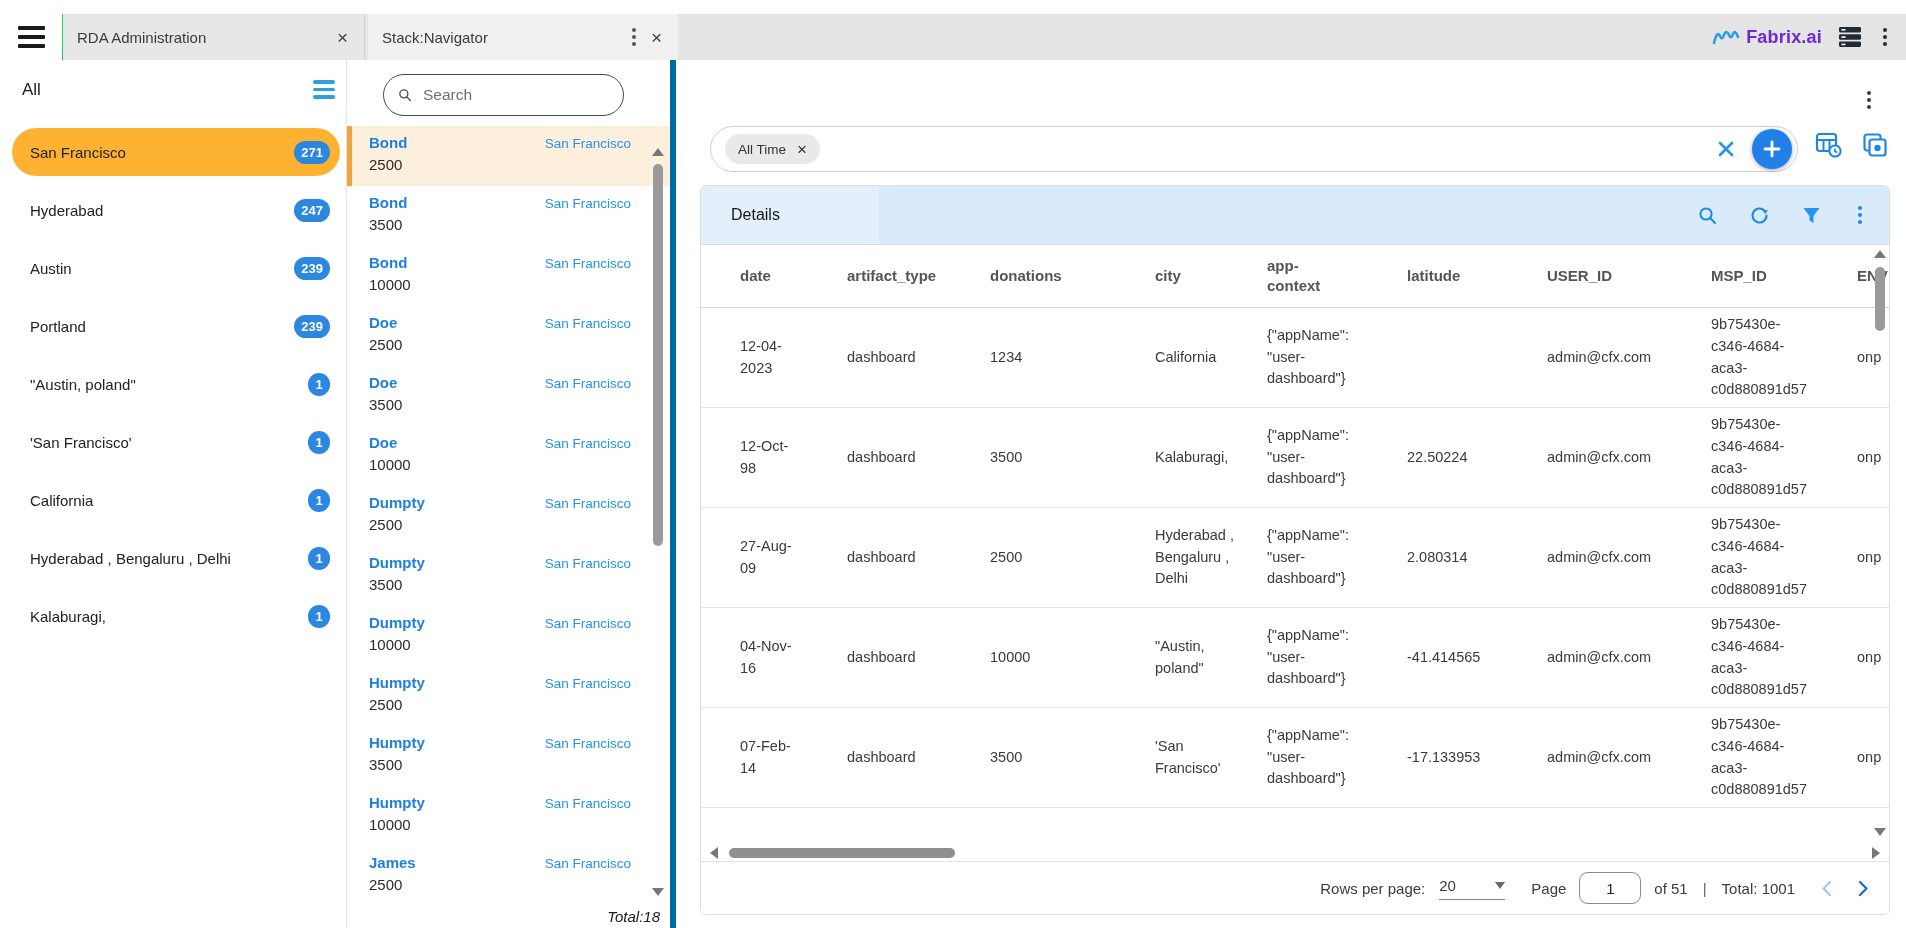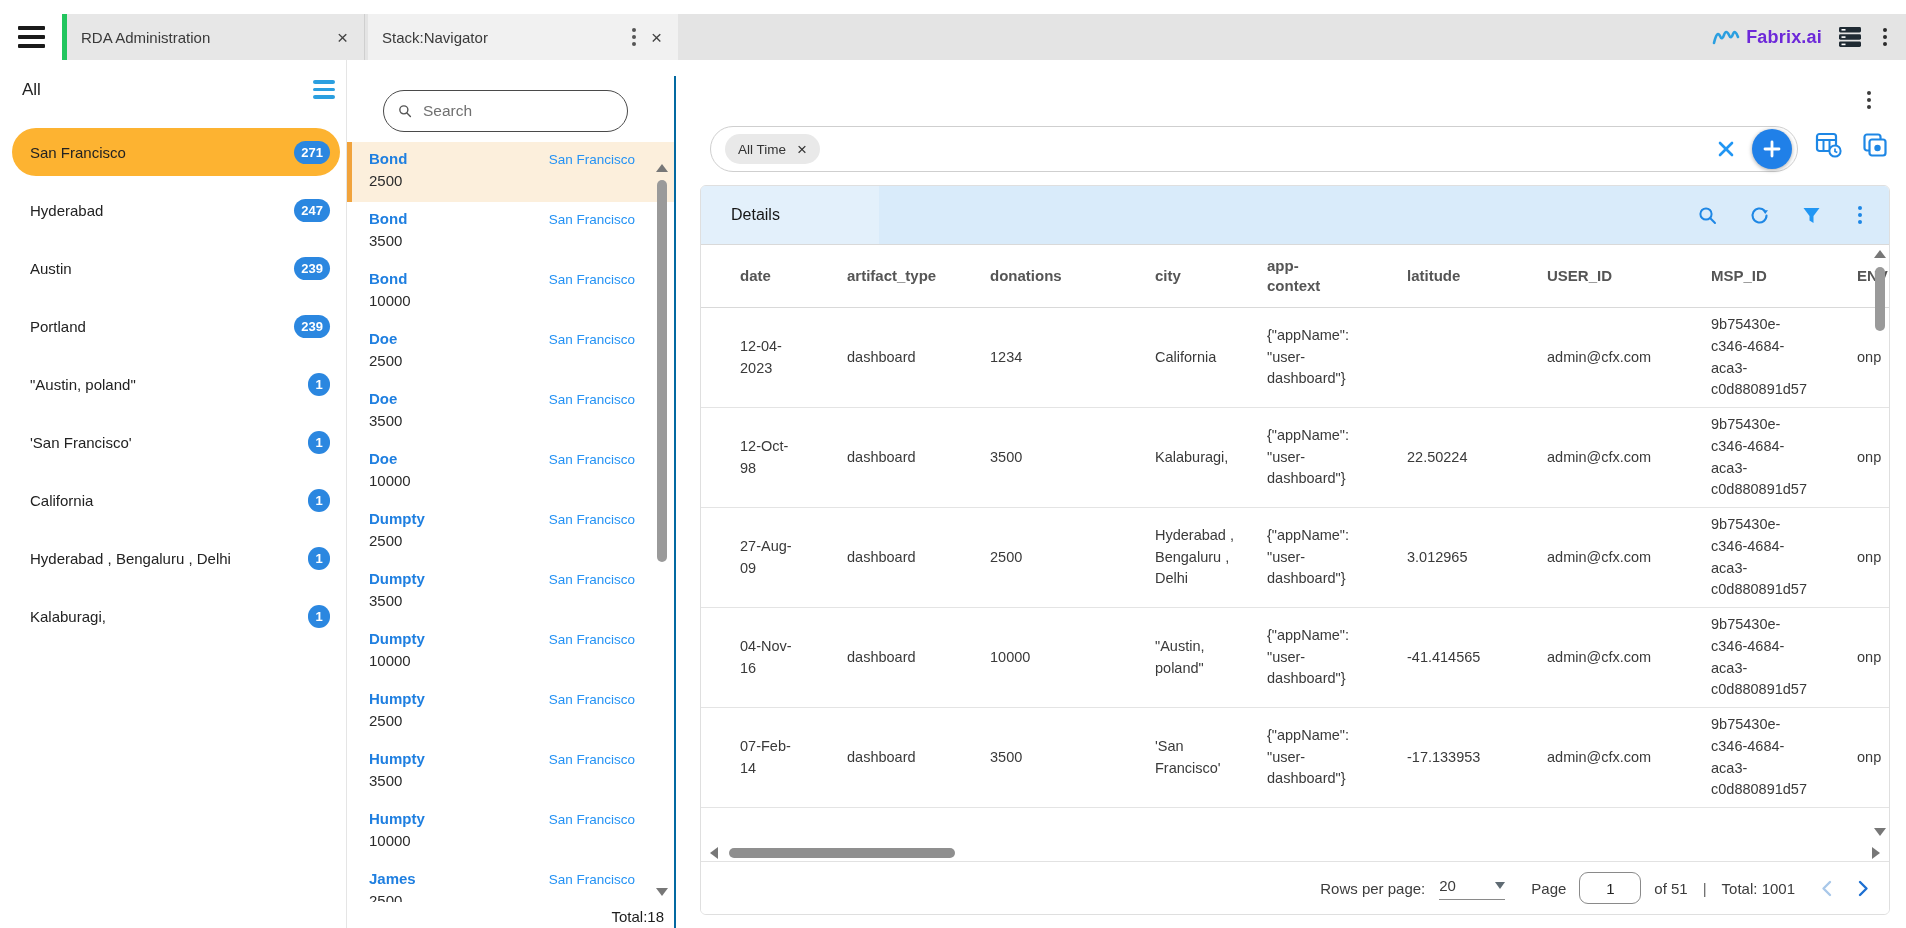--- a/index.html
+++ b/index.html
@@ -7,21 +7,21 @@
     width:1906px;height:928px;position:relative;overflow:hidden;
     background:#ffffff;font-family:"Liberation Sans","DejaVu Sans",sans-serif;
     -webkit-font-smoothing:antialiased;color:#222;
   }
   
   .topbar{position:absolute;left:0;top:14px;right:0;height:46px;background:#e4e4e4;}
   .hamburger-block{position:absolute;left:0;top:14px;width:62px;height:46px;background:#fff;display:flex;align-items:center;justify-content:center;}
   .hamburger{display:flex;flex-direction:column;gap:5px;cursor:pointer;}
   .hamburger i{display:block;width:27px;height:4px;background:#1a1a1a;border-radius:1px;}
   .tab{position:absolute;top:14px;height:46px;display:flex;align-items:center;box-sizing:border-box;}
-  .tab1{left:62px;width:303px;background:#e7e7e7;border-left:5px solid #22c55e;border-right:1px solid #cfcfcf;padding:0 14px;}
+  .tab1{left:62px;width:303px;background:#e7e7e7;border-left:1px solid #22c55e;border-right:1px solid #cfcfcf;padding:0 14px;}
   .tab2{left:368px;width:310px;background:#f1f1f1;padding:16px 14px;}
   .tab-label{font-size:15px;color:#3a3a3a;flex:1;white-space:nowrap;overflow:hidden;}
   .tab-close{font-size:19px;color:#444;cursor:pointer;padding:0 2px;line-height:1;}
   .kebab{display:inline-flex;flex-direction:column;gap:3px;align-items:center;cursor:pointer;padding:3px 5px;}
   .kebab i{width:4px;height:4px;border-radius:50%;background:currentColor;display:block;}
   .tab2 .kebab{color:#555;margin-right:8px;}
   .brand-cluster{position:absolute;right:14px;top:14px;height:46px;display:flex;align-items:center;gap:16px;}
   .brand{display:flex;align-items:center;gap:6px;}
   .brand-text{font-size:18px;font-weight:700;color:#6d28d9;letter-spacing:.2px;}
   .srv-icon{color:#1f2a33;}
@@ -32,33 +32,33 @@
   .sb-title{position:absolute;left:22px;top:10px;font-size:17px;color:#1f1f1f;}
   .blue-lines{position:absolute;right:11px;top:10px;display:flex;flex-direction:column;gap:4px;cursor:pointer;}
   .blue-lines i{display:block;width:22px;height:3.5px;background:#2b9fe0;border-radius:2px;}
   .sb-list{position:absolute;left:0;top:68px;right:0;bottom:0;overflow:hidden;}
   .sb-item{position:relative;height:48px;margin:0 6px 10px 12px;border-radius:25px;display:flex;align-items:center;cursor:pointer;}
   .sb-item.selected{background:#fdb331;}
   .sb-label{margin-left:18px;font-size:15px;color:#222;flex:1;white-space:nowrap;overflow:hidden;}
   .sb-badge{margin-right:10px;min-width:22px;height:23px;border-radius:12px;background:#2b87e0;color:#fff;
     font-size:13px;font-weight:700;display:flex;align-items:center;justify-content:center;padding:0 7px;box-sizing:border-box;}
   
-  .midpanel{position:absolute;left:347px;top:76px;bottom:0;width:329px;background:#fff;border-right:2px solid #0369a1;box-sizing:border-box;}
+  .midpanel{position:absolute;left:347px;top:60px;bottom:0;width:329px;background:#fff;border-right:6px solid #0369a1;box-sizing:border-box;}
   .searchbox{position:absolute;left:36px;top:14px;right:46px;height:42px;border:1.7px solid #4a4a4a;border-radius:22px;
     display:flex;align-items:center;padding:0 14px;box-sizing:border-box;background:#fff;}
   .searchbox input{border:none;outline:none;font-size:15.5px;color:#333;margin-left:9px;width:100%;background:transparent;font-family:inherit;}
   .searchbox input::placeholder{color:#707070;}
   .midlist{position:absolute;left:0;top:66px;right:0;bottom:26px;overflow:hidden;}
   .mitem{position:relative;height:60px;box-sizing:border-box;padding:8px 36px 0 22px;cursor:pointer;}
   .mitem.selected{background:#fcefdc;}
   .mitem.selected::before{content:"";position:absolute;left:0;top:0;bottom:0;width:5px;background:#f1a33c;}
   .mi-name{font-size:15px;font-weight:700;color:#1f7fe0;}
   .mi-value{font-size:15px;color:#2b2b2b;margin-top:5px;}
   .mi-city{position:absolute;right:39px;top:10px;font-size:13.5px;color:#2492f4;cursor:pointer;}
-  .mid-total{position:absolute;right:10px;bottom:3px;font-size:15px;color:#1c1c1c;}
+  .mid-total{position:absolute;right:10px;bottom:3px;font-size:15px;color:#1c1c1c;font-style:italic;}
   
   .vtrack{position:absolute;width:13px;}
   .arrow-up,.arrow-dn,.arrow-l,.arrow-r{width:0;height:0;cursor:pointer;}
   .arrow-up{border-left:6px solid transparent;border-right:6px solid transparent;border-bottom:8px solid #777;}
   .arrow-dn{border-left:6px solid transparent;border-right:6px solid transparent;border-top:8px solid #777;}
   .arrow-l{border-top:6px solid transparent;border-bottom:6px solid transparent;border-right:8px solid #777;}
   .arrow-r{border-top:6px solid transparent;border-bottom:6px solid transparent;border-left:8px solid #777;}
   .vthumb{position:absolute;left:1px;width:10px;background:#9a9a9a;border-radius:6px;cursor:pointer;}
   .mid-vtrack{right:5px;top:88px;bottom:32px;}
   .mid-vtrack .arrow-up{position:absolute;top:0;left:0;}
@@ -439,21 +439,21 @@
           <div class="cell c7"><span>9b75430e-c346-4684-aca3-c0d880891d57</span></div>
           <div class="cell c8"><span>onp</span></div>
         </div>
 
         <div class="trow">
           <div class="cell c0"><span>27-Aug-09</span></div>
           <div class="cell c1"><span>dashboard</span></div>
           <div class="cell c2"><span>2500</span></div>
           <div class="cell c3"><span>Hyderabad , Bengaluru , Delhi</span></div>
           <div class="cell c4"><span>{"appName": "user-dashboard"}</span></div>
-          <div class="cell c5"><span>3.012965</span></div>
+          <div class="cell c5"><span>2.080314</span></div>
           <div class="cell c6"><span>admin@cfx.com</span></div>
           <div class="cell c7"><span>9b75430e-c346-4684-aca3-c0d880891d57</span></div>
           <div class="cell c8"><span>onp</span></div>
         </div>
 
         <div class="trow">
           <div class="cell c0"><span>04-Nov-16</span></div>
           <div class="cell c1"><span>dashboard</span></div>
           <div class="cell c2"><span>10000</span></div>
           <div class="cell c3"><span>"Austin, poland"</span></div>

